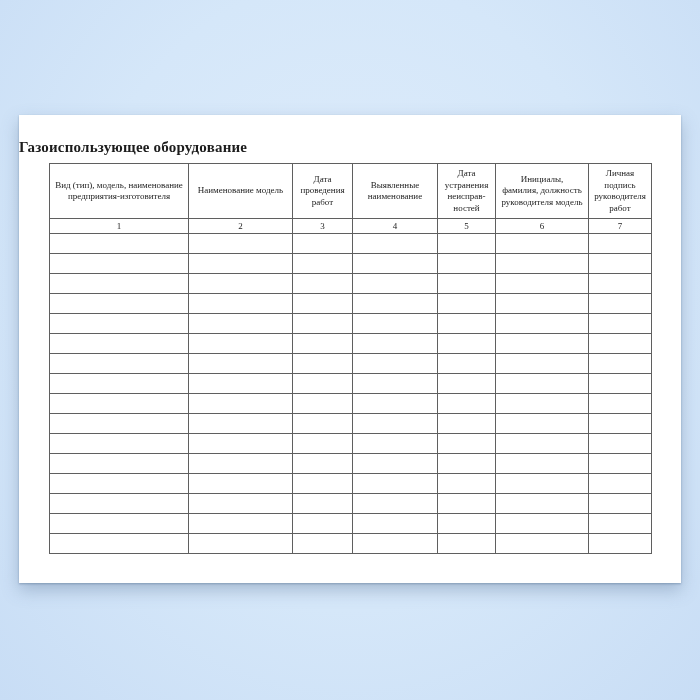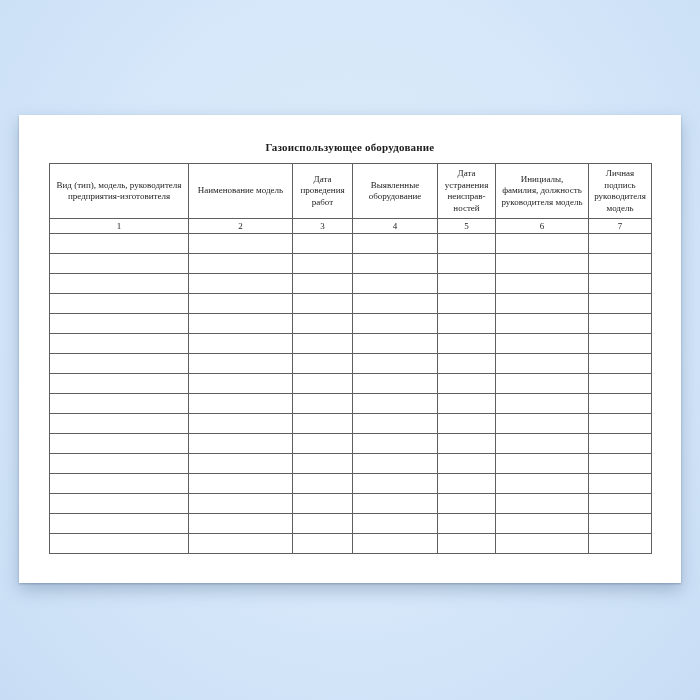--- a/index.html
+++ b/index.html
@@ -26,22 +26,21 @@
     left: 19px;
     top: 115px;
     width: 662px;
     height: 468px;
     background: var(--paper, #ffffff);
     box-shadow: 0 1px 2px rgba(78, 104, 138, 0.45),
                 0 7px 16px rgba(78, 104, 138, 0.35);
   }
   .doc-title {
     margin-top: 25px;
-    text-align: center;
-    font-size: 11px;
+    font-size: 15px;
     font-weight: bold;
     color: var(--text, #1c1c1c);
     letter-spacing: 0.2px;
     line-height: 14px;
   }
   table.form-table {
     margin-left: 30px;
     margin-top: 9px;
     width: 602px;
     table-layout: fixed;
@@ -91,39 +90,39 @@
         <col style="width:139px">
         <col style="width:104px">
         <col style="width:60px">
         <col style="width:85px">
         <col style="width:58px">
         <col style="width:93px">
         <col style="width:63px">
       </colgroup>
       <thead>
         <tr class="header-row">
-          <th>Вид (тип), модель, руководителя
+          <th>Вид (тип), модель, наименование
 предприятия-изготовителя</th>
           <th>Наименование модель</th>
           <th>Дата
 проведения
 работ</th>
           <th>Выявленные
-оборудование</th>
+наименование</th>
           <th>Дата
 устранения
 неисправ-
 ностей</th>
           <th>Инициалы,
 фамилия, должность
 руководителя модель</th>
           <th>Личная
 подпись
 руководителя
-модель</th>
+работ</th>
         </tr>
         <tr class="number-row">
           <td>1</td>
           <td>2</td>
           <td>3</td>
           <td>4</td>
           <td>5</td>
           <td>6</td>
           <td>7</td>
         </tr>

